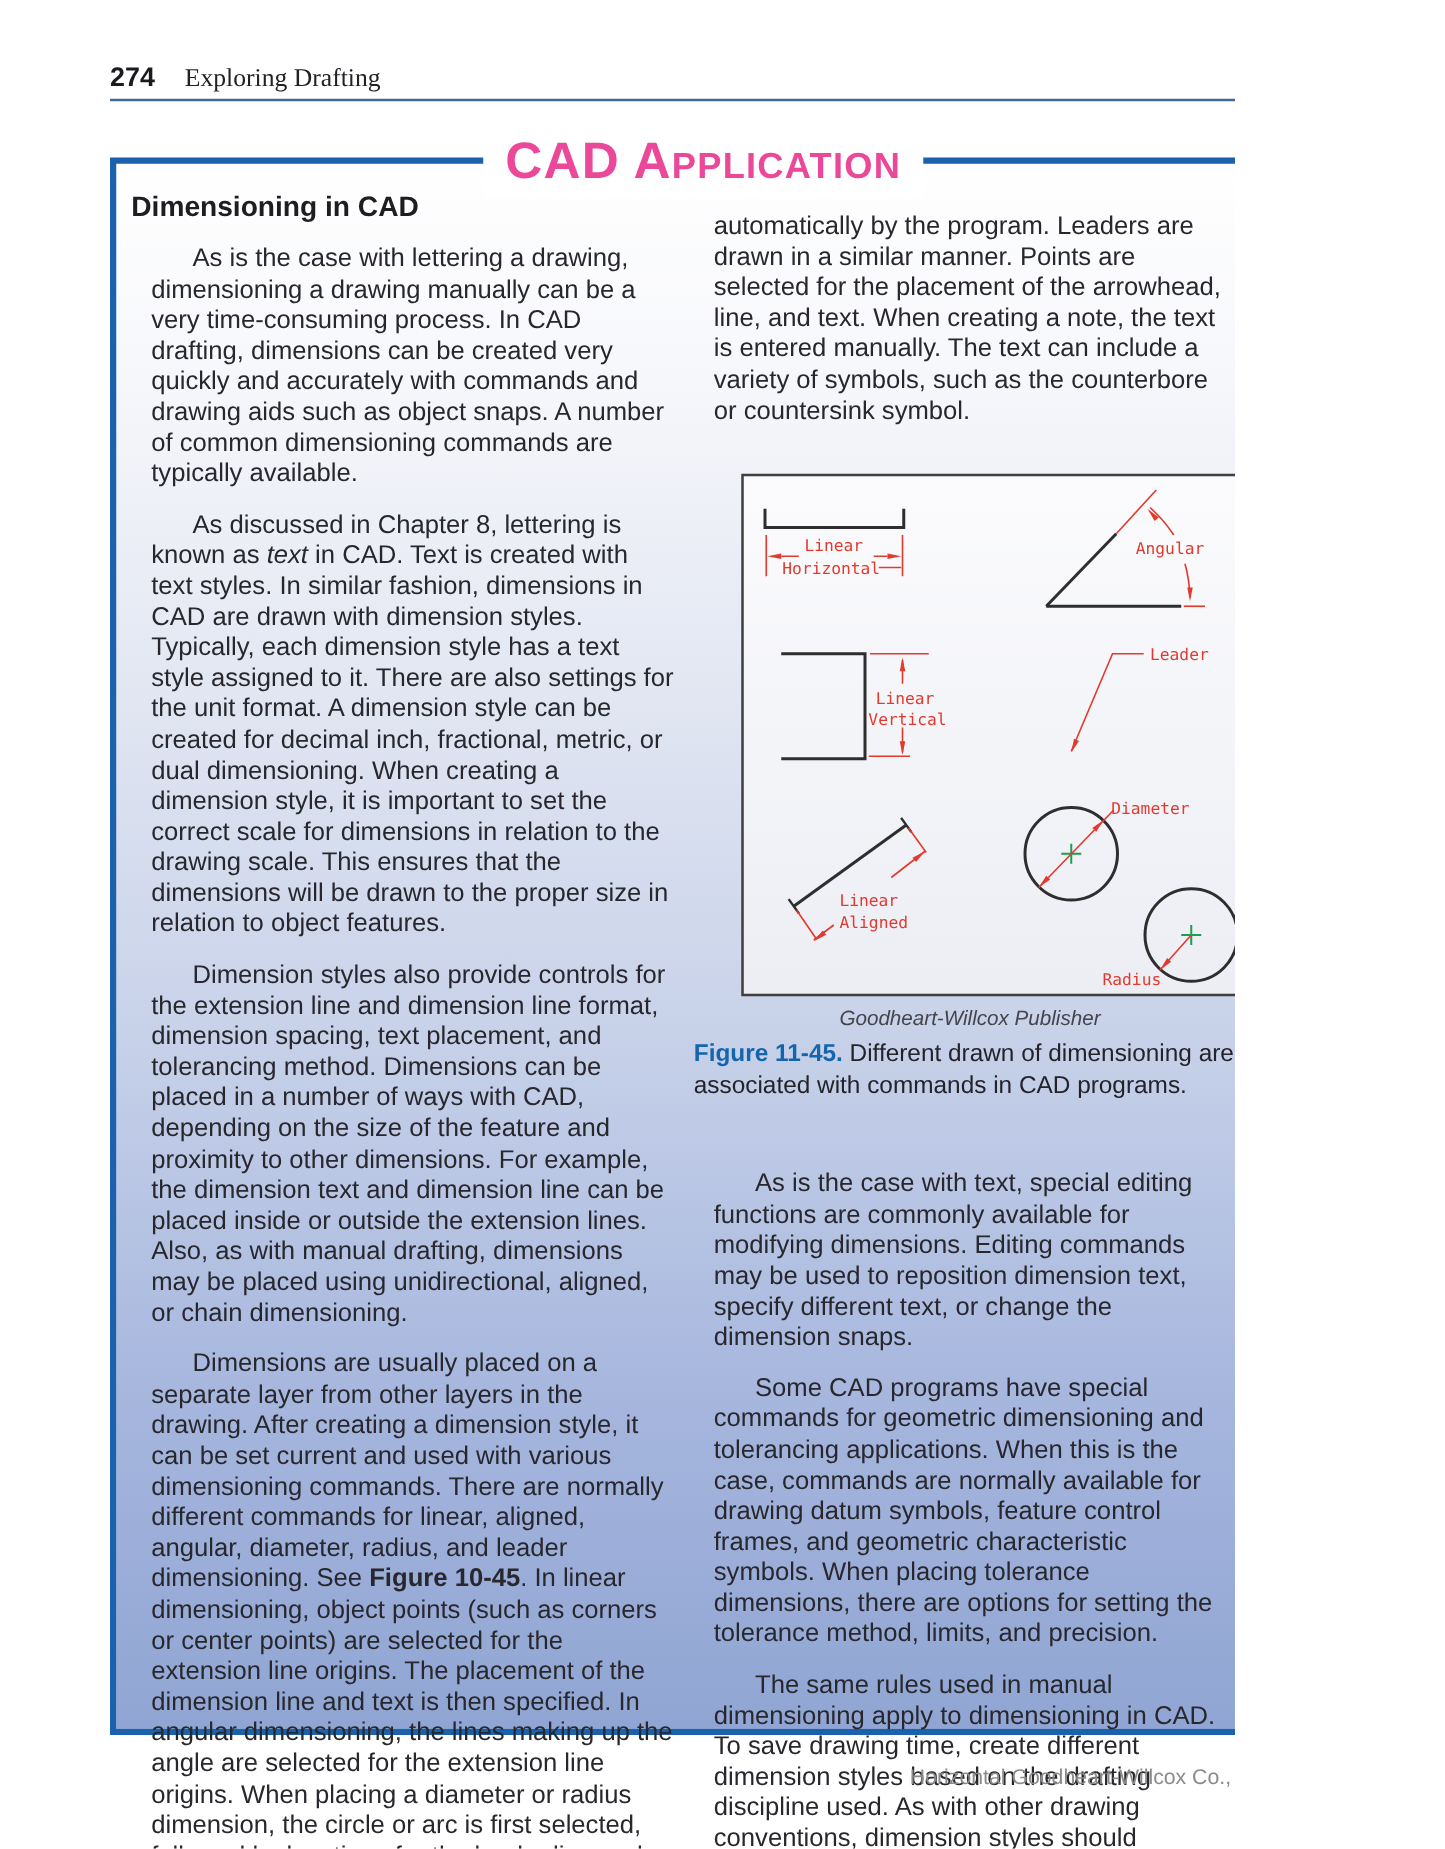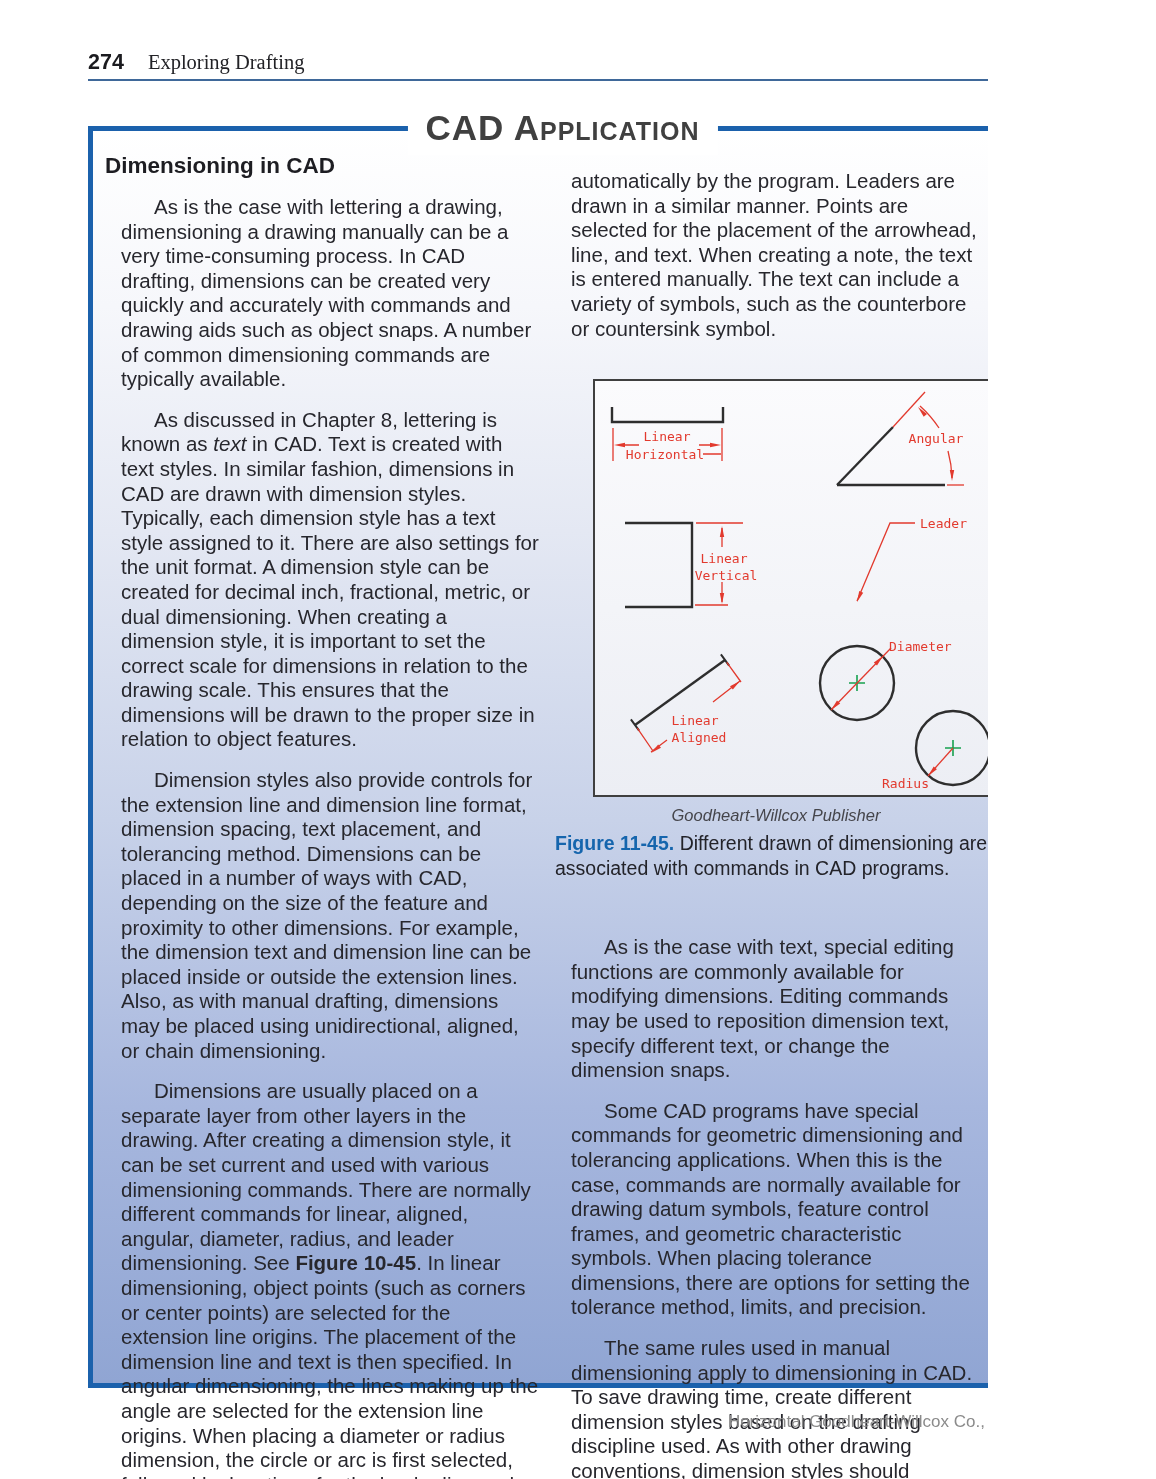--- a/index.html
+++ b/index.html
@@ -11,21 +11,21 @@
   .page-number{font-size:21.5px;font-weight:700;color:#1b1b1f;}
   .book-title{font-family:"Liberation Serif",serif;font-size:20.5px;color:#222226;margin-left:24px;}
   .head-rule{position:absolute;top:79px;left:88px;width:949px;height:2px;background:#3f6899;}
 
   
   .app-box{position:absolute;left:88px;top:126px;width:949px;height:1262px;box-sizing:border-box;
            border:5px solid #1b61ac;
            background:linear-gradient(180deg,#ffffff 0%,#f6f7fb 14%,#e4e8f3 32%,#c8d2e9 55%,#a7b7de 78%,#90a5d3 100%);}
   .banner{position:absolute;top:-23px;left:50%;transform:translateX(-50%);
           background:#ffffff;padding:0 18px;line-height:40px;white-space:nowrap;}
-  .banner-text{font-variant:small-caps;font-weight:700;font-size:35px;letter-spacing:1px;color:#404040;}
+  .banner-text{font-variant:small-caps;font-weight:700;font-size:41px;letter-spacing:1px;color:#ec4899;}
 
   .box-inner{display:flex;padding:22px 15px 0 12px;box-sizing:border-box;}
   .col-left{width:450px;}
   .col-right{width:442px;}
 
   .section-heading{font-size:22.5px;font-weight:700;color:#1d1d22;margin:0 0 4px 0;}
   .body-p{font-size:20.5px;line-height:24.6px;margin:16px;text-align:left;}
   .body-p.indent{text-indent:33px;}
   .it{font-style:italic;}
   .bd{font-weight:700;}

